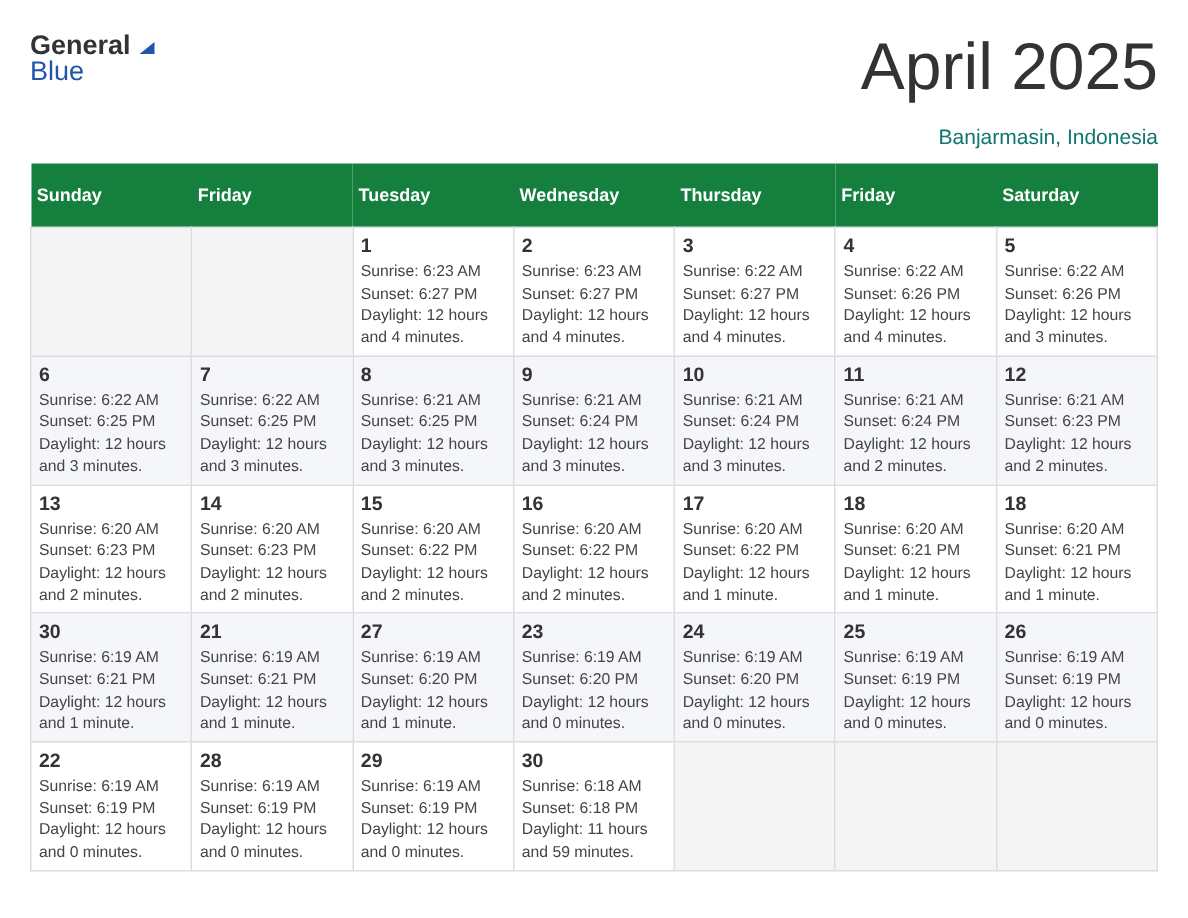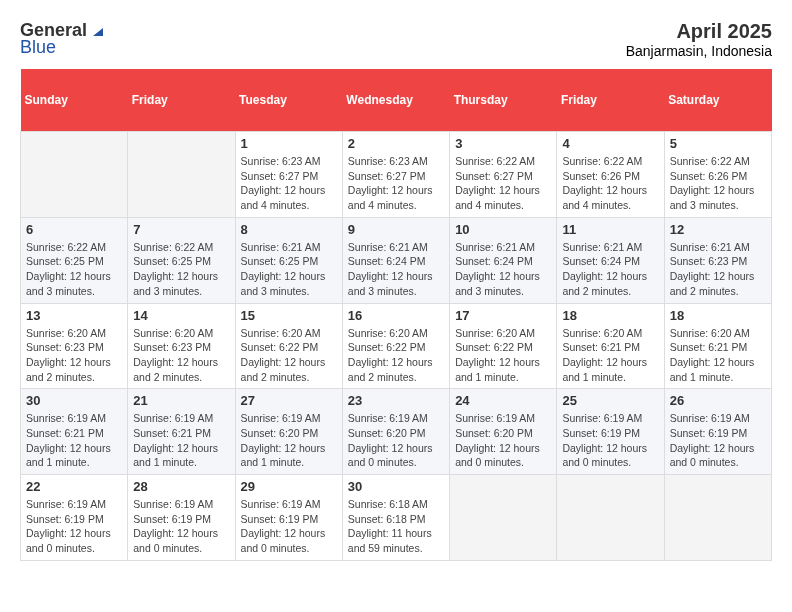--- a/index.html
+++ b/index.html
@@ -27,37 +27,38 @@
     }
     .logo-text-blue {
       font-size: 18px;
       font-weight: normal;
       color: #2255aa;
     }
     .title-area {
       text-align: right;
     }
     .month-title {
-      font-size: 20px;
-      font-weight: bold;
+      font-size: 44px;
+      font-weight: normal;
       color: #333;
     }
     .subtitle {
       font-size: 14px;
-      color: #000000;
+      color: #0f766e;
+      margin-top: 13px;
     }
     table {
       width: 100%;
       border-collapse: collapse;
       font-size: 11px;
     }
     thead th {
-      background-color: #ef4444;
+      background-color: #15803d;
       color: #fff;
-      padding: 24px 4px;
+      padding: 14px 4px;
       text-align: left;
       font-size: 12px;
       font-weight: bold;
     }
     tbody tr {
       vertical-align: top;
     }
     tbody td {
       border: 1px solid #ddd;
       padding: 4px 5px;

